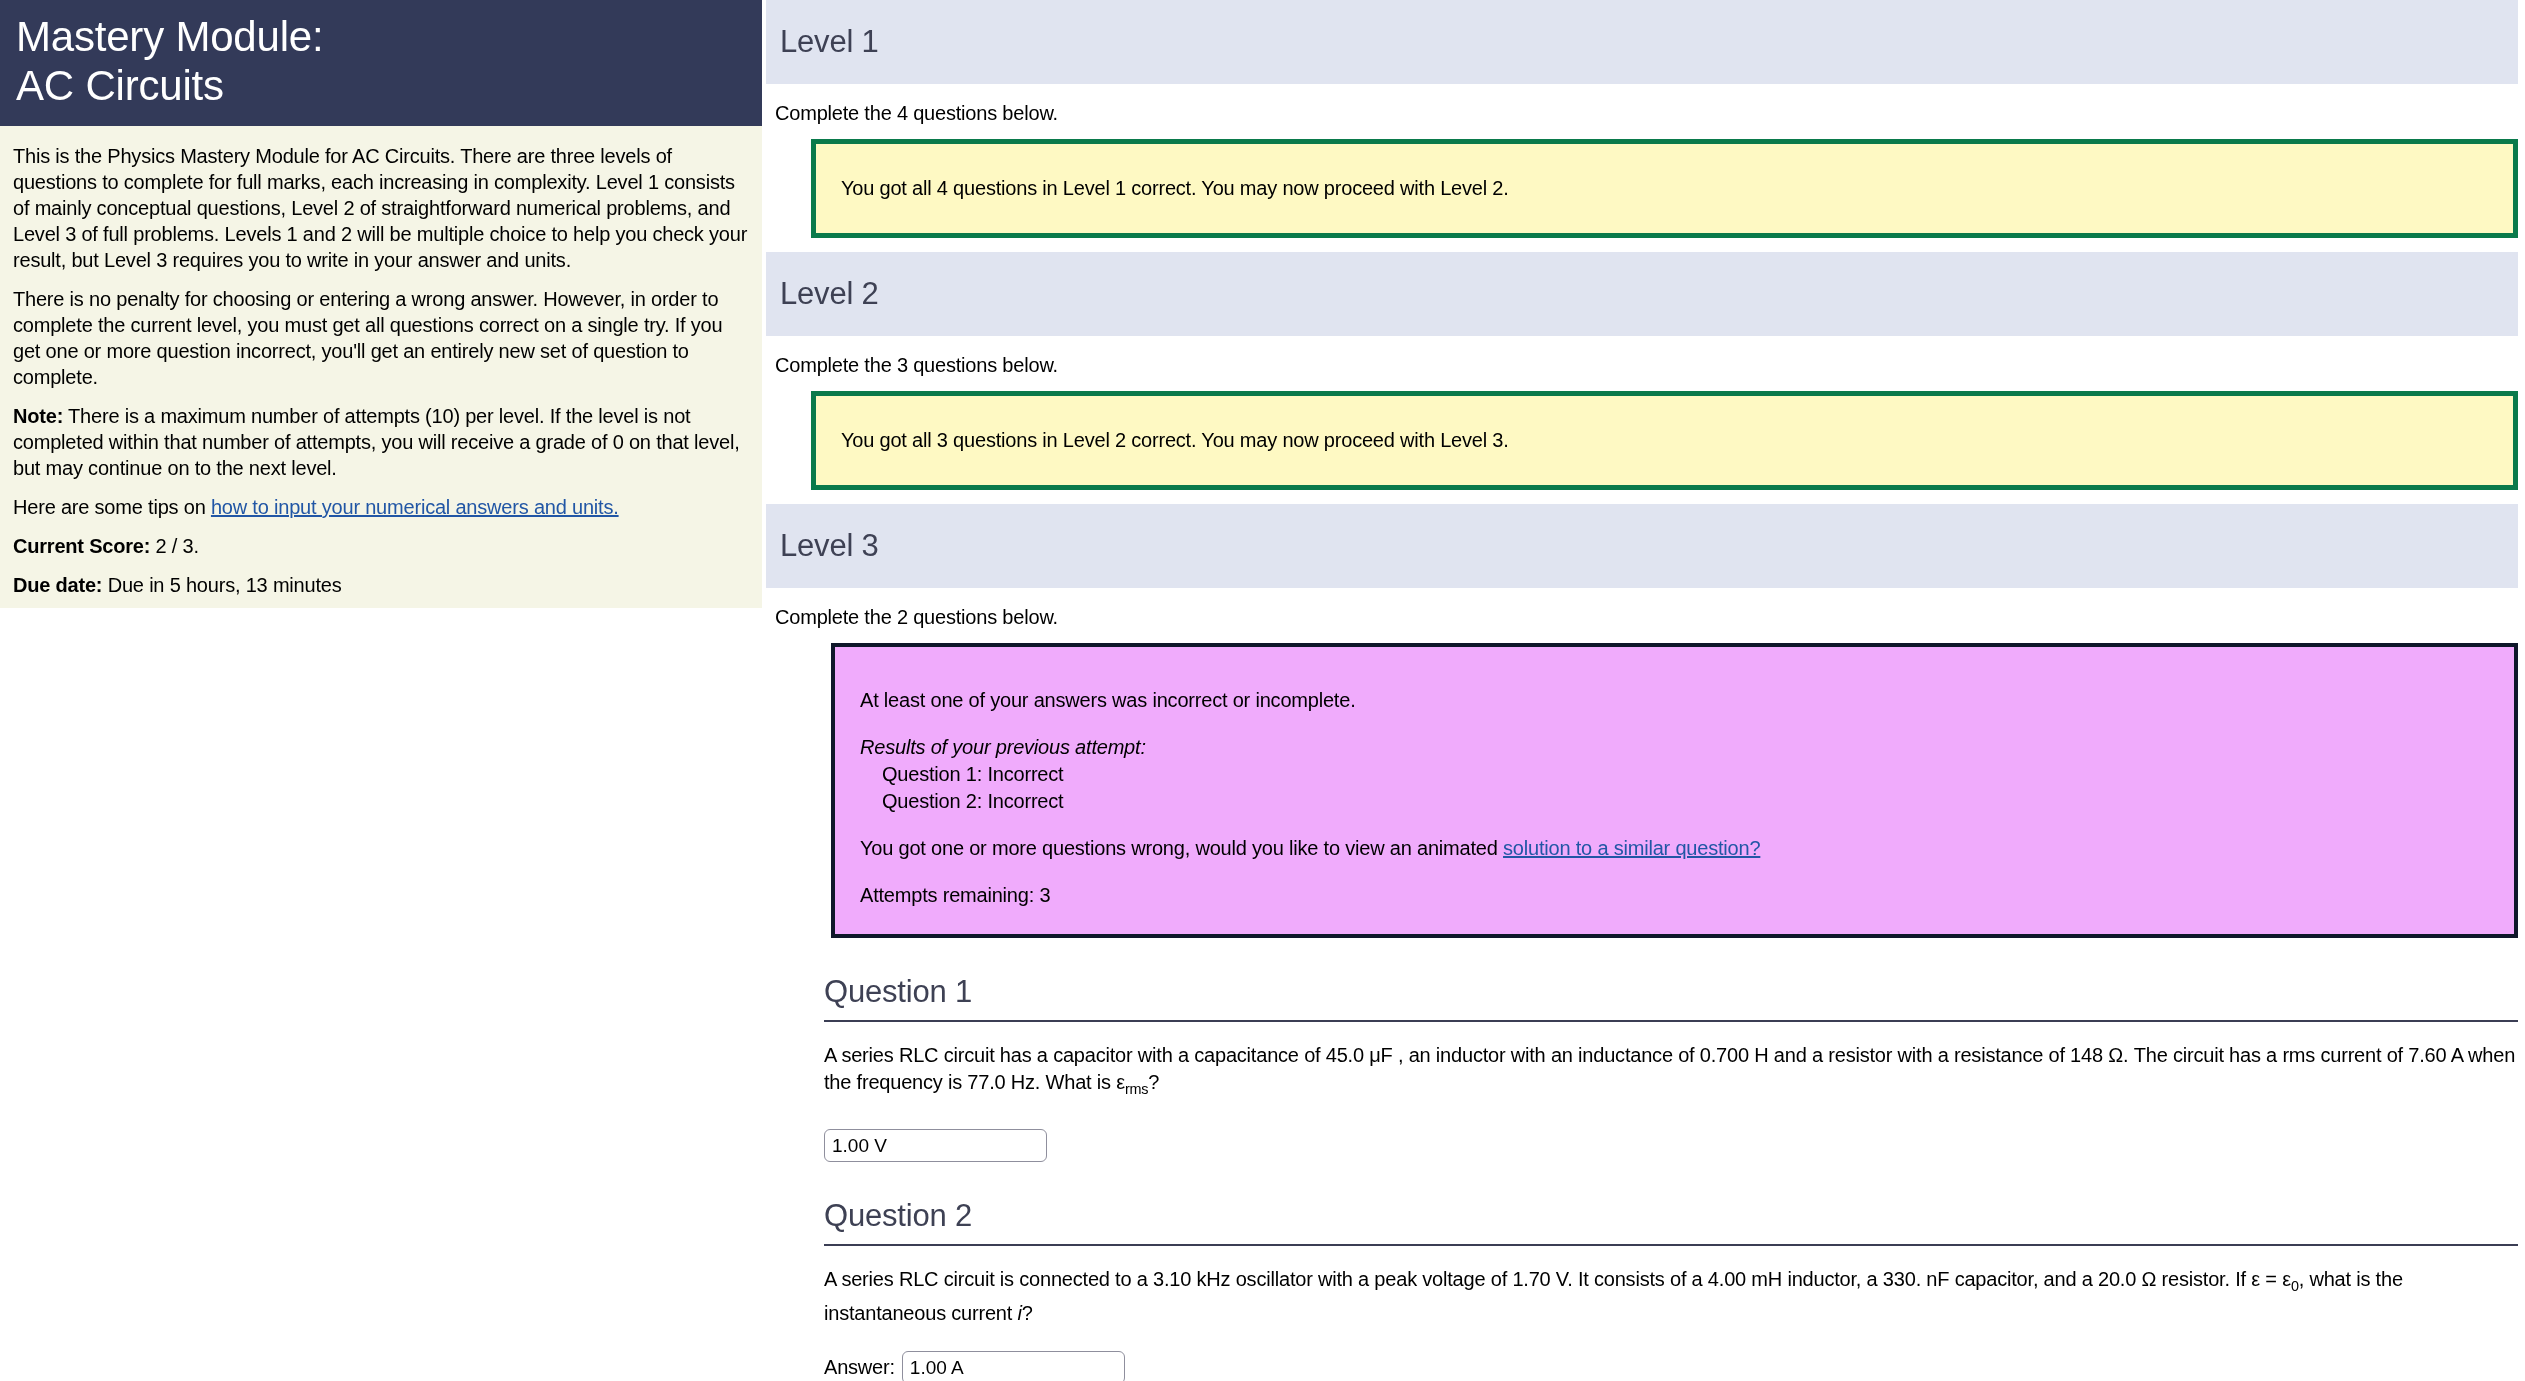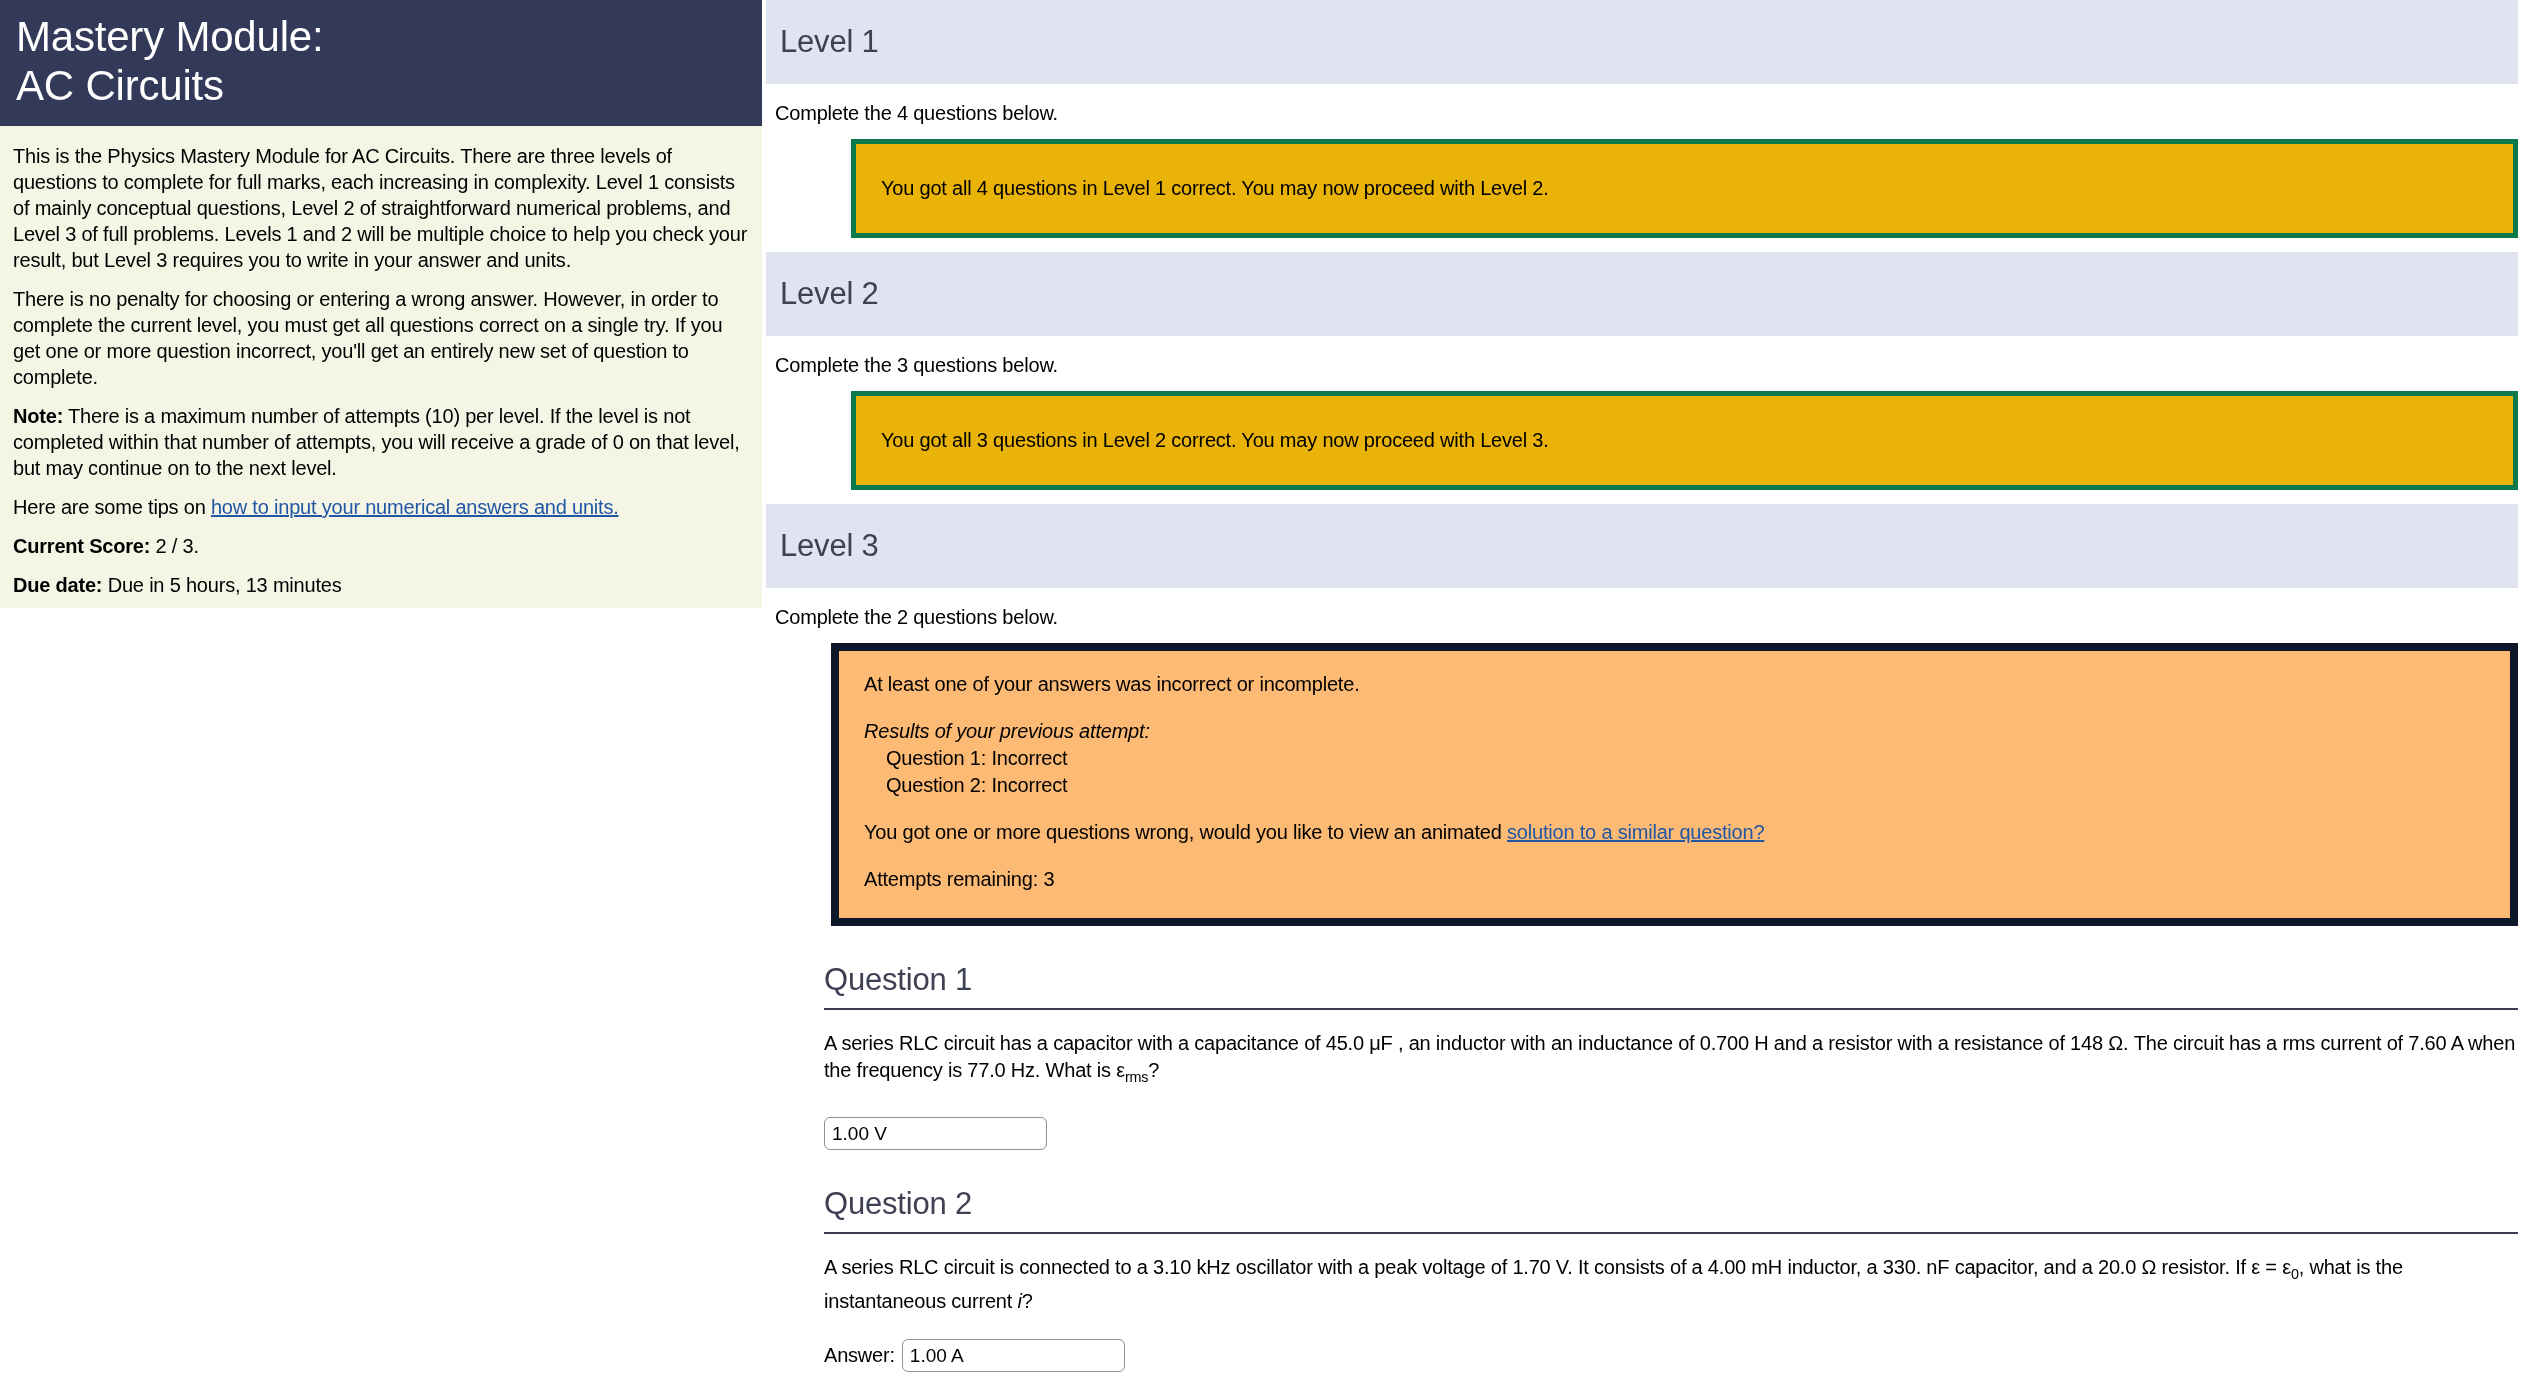--- a/index.html
+++ b/index.html
@@ -33,29 +33,29 @@
 
   
   .main { flex: 1; margin-right: 7px; }
   .band {
     height: 84px; background: #e0e4f0; color: #3e4154;
     display: flex; align-items: center;
     padding-left: 14px; font-size: 31px; font-weight: 400;
   }
   .instruction { margin: 18px 0 14px 9px; }
   .status-box {
-    margin-left: 85px; background: #eab308;
+    margin-left: 45px; background: #fef9c3;
     border: 5px solid #0a7a4b;
     padding: 31px 25px; margin-bottom: 14px;
     line-height: 27px;
   }
   .alert-box {
-    margin-left: 65px; background: #fdba74;
-    border: 8px solid #0f172a;
-    padding: 0 25px 25px; line-height: 27px;
+    margin-left: 65px; background: #f0abfc;
+    border: 4px solid #0f172a;
+    padding: 20px 25px 25px; line-height: 27px;
   }
   .alert-box p { margin: 20px 0 0; }
   .alert-box .results-line { margin: 0; }
   .italic { font-style: italic; }
   .indent { padding-left: 22px; }
 
   .question { margin: 36px 0 0 58px; }
   .question h2 {
     font-size: 31px; font-weight: 400; color: #3e4154;
     margin: 0; padding-bottom: 10px;

